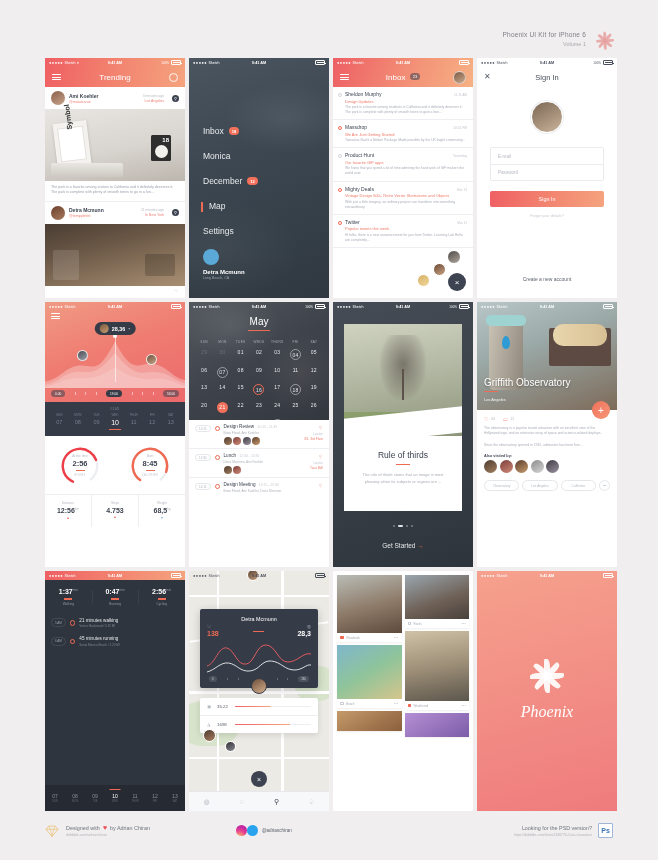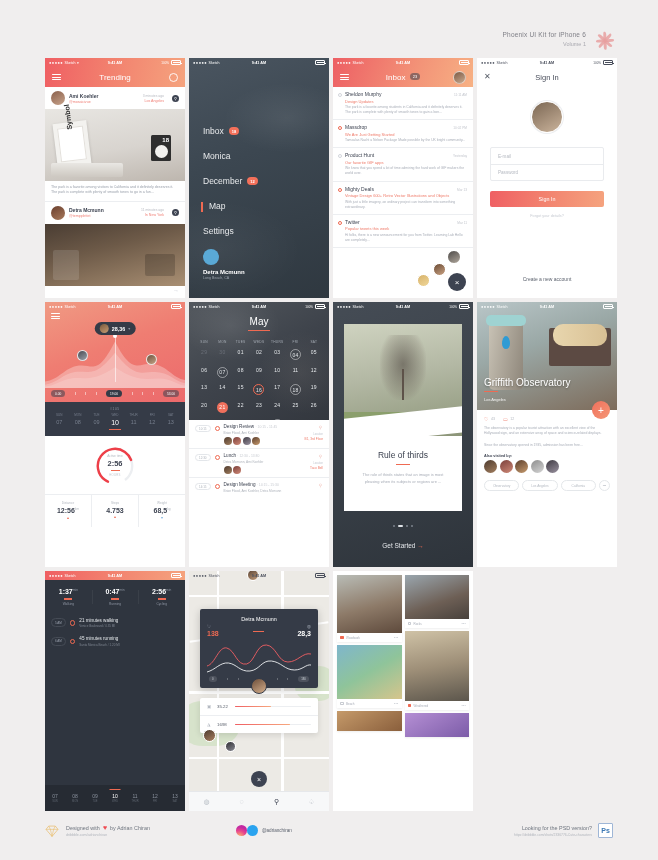--- a/index.html
+++ b/index.html
@@ -668,20 +668,32 @@
             <div class="ring-cell">
               <div class="ring">
                 <svg viewBox="0 0 100 100" style="position:absolute;inset:0;width:100%;height:100%">
                   <circle cx="50" cy="50" r="43" fill="none" stroke="#eceef1" stroke-width="6" stroke-dasharray="216 54" transform="rotate(125 50 50)"></circle>
                   <circle cx="50" cy="50" r="43" fill="none" stroke="#ee3f48" stroke-width="6" stroke-linecap="round" stroke-dasharray="160 100" transform="rotate(125 50 50)"></circle>
                 </svg>
                 <div class="ring-lbl" style="position: relative;">Active time</div>
                 <div class="ring-val" style="position: relative;">2:56</div>
                 <div class="ring-sep" style="position: relative;"></div>
                 <div class="ring-unit" style="position: relative;">HOURS</div>
+              </div>
+            </div>
+            <div class="ring-cell">
+              <div class="ring">
+                <svg viewBox="0 0 100 100" style="position:absolute;inset:0;width:100%;height:100%">
+                  <circle cx="50" cy="50" r="43" fill="none" stroke="#eceef1" stroke-width="6" stroke-dasharray="216 54" transform="rotate(125 50 50)"></circle>
+                  <circle cx="50" cy="50" r="43" fill="none" stroke="#ef6a52" stroke-width="6" stroke-linecap="round" stroke-dasharray="190 100" transform="rotate(125 50 50)"></circle>
+                </svg>
+                <div class="ring-lbl" style="position: relative;">Burn</div>
+                <div class="ring-val" style="position: relative;">8:45</div>
+                <div class="ring-sep" style="position: relative;"></div>
+                <div class="ring-unit" style="position: relative;">CALORIES</div>
               </div>
             </div>
           </div>
         <div class="stats3" id="health-stats">
             <div class="st-cell">
               <div class="st-lbl">Distance</div>
               <div class="st-val">12:56<sup>km</sup></div>
               <div class="st-tri" style="color: rgb(239, 106, 82);">▲</div>
             </div>
             <div class="st-cell">
@@ -1124,20 +1136,46 @@
                   <span class="mp-dots">•••</span>
                 </div>
               </div>
               <div class="mp-card">
                 <div class="mp-img" style="height: 24px; background: linear-gradient(150deg, rgb(181, 143, 212), rgb(124, 92, 168));"></div>
               </div>
             </div>
         </div>
       </div>
 
+      <div class="screen">
+        <div class="px"></div>
+        <div class="statusbar light" style="position:relative;z-index:4">
+          <div class="sb-left">
+            <span class="sb-dots">●●●●●</span>
+            <span class="sb-carrier">Sketch</span>
+          </div>
+          <div class="sb-time">9:41 AM</div>
+          <div class="sb-right">
+              <span class="batt">
+                <i></i>
+              </span>
+            </div>
+        </div>
+        <div class="px-mark" id="px-pin">
+            <i style="transform: rotate(0deg);"></i>
+            <i style="transform: rotate(45deg);"></i>
+            <i style="transform: rotate(90deg);"></i>
+            <i style="transform: rotate(135deg);"></i>
+            <i style="transform: rotate(180deg);"></i>
+            <i style="transform: rotate(225deg);"></i>
+            <i style="transform: rotate(270deg);"></i>
+            <i style="transform: rotate(315deg);"></i>
+          </div>
+        <div class="px-name">Phoenix</div>
+      </div>
     </div>
   </div>
 
   <div class="footer">
     <svg class="f-diamond" viewBox="0 0 24 22">
       <path d="M6,2 L18,2 L23,8 L12,21 L1,8 Z" fill="none" stroke="#e8b861" stroke-width="1.2"></path>
       <path d="M1,8 L23,8 M6,2 L9,8 L12,21 L15,8 L18,2" fill="none" stroke="#e8b861" stroke-width="1"></path>
     </svg>
     <div>
       <div class="f-txt1">

